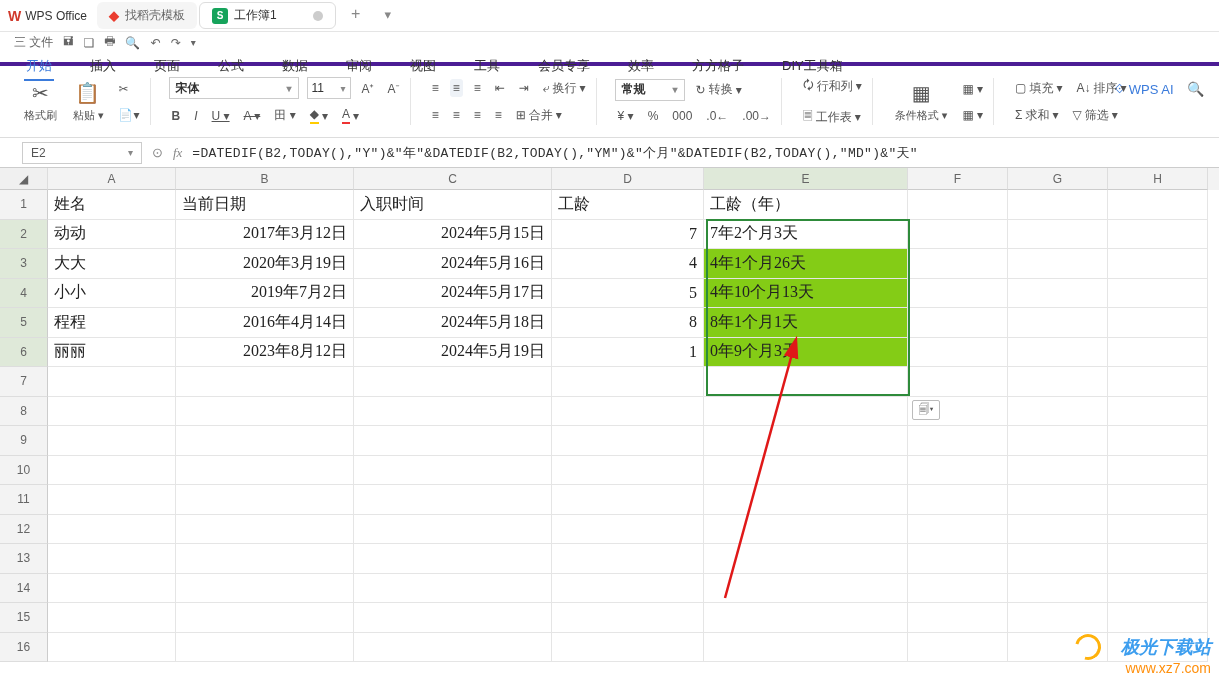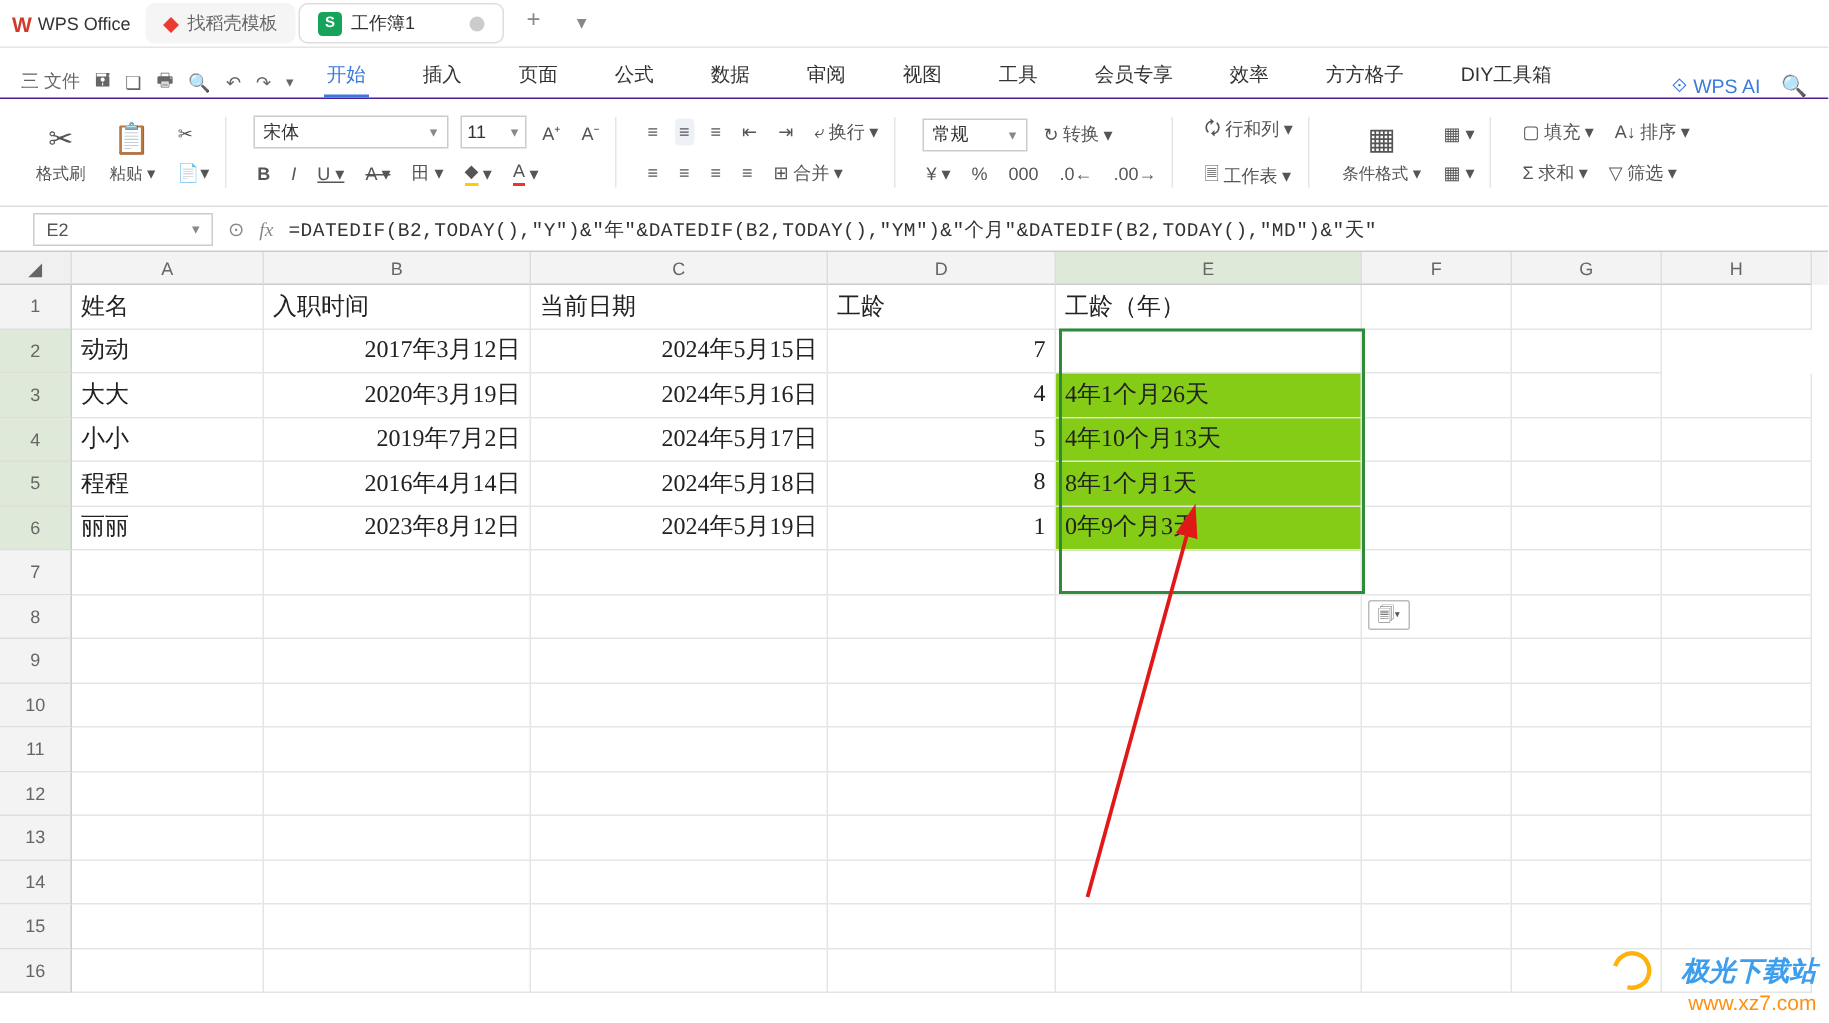--- a/index.html
+++ b/index.html
@@ -11,40 +11,40 @@
 .app-logo-icon { color: #d0392b; font-weight: bold; font-size: 14px;}
 .tabs { display: flex; gap: 2px; }
 .tab { display: flex; align-items: center; gap: 6px; padding: 4px 12px; border-radius: 6px; font-size: 12px; cursor: pointer;}
 .tab.inactive { background: #f5f5f5; color: #666;}
 .tab.active { background: #fff; border: 1px solid #ddd; }
 .tab-icon-find { color:#ea3d2f; font-weight:bold; font-size:13px;}
 .tab-icon-sheet { background:#16a35b; color:#fff; width:16px; height:16px; display:inline-flex; align-items:center; justify-content:center; border-radius:3px; font-size:10px; font-weight:bold;}
 .tab-add { width:24px; height:24px; display:flex; align-items:center; justify-content:center; font-size:16px; color:#888; cursor:pointer; margin-left:6px;}
 
 
-.menu-bar { height: 34px; display: flex; align-items: flex-end; padding: 0 14px; gap: 0; border-bottom:1px solid #4c1d95;}
+.menu-bar { height: 34px; display: flex; align-items: flex-start; padding: 0 14px; gap: 0; border-bottom:4px solid #4c1d95;flex-direction:column;}
 .menu-left-icons { display:flex; align-items:center; gap:10px; margin-right:10px; color:#666;}
 .menu-left-icons span { cursor:pointer;}
 .menu-items { display:flex; gap:34px; margin-left:10px;}
 .menu-item { font-size: 13px; color: #333; cursor: pointer; padding: 4px 2px;}
 .menu-item.active { color: #3b7bdb; border-bottom: 2px solid #3b7bdb; font-weight:500;}
 .menu-right { margin-left:auto; display:flex; align-items:center; gap:14px; font-size:13px;}
 .ai-label { color:#3b7bdb; font-weight:500; display:flex; align-items:center; gap:4px;}
 .ai-logo-sym { color:#3b7bdb;}
 .search-icon { font-size:14px; color:#666;}
 
 
 .ribbon { height: 72px; display:flex; align-items:stretch; padding: 6px 12px; gap:10px; border-bottom:1px solid #ddd;}
 .ribbon-group { display:flex; flex-direction:column; justify-content:center; gap:6px; padding:0 8px; position:relative;}
 .ribbon-group:not(:last-child)::after { content:""; position:absolute; right:0; top:10%; height:80%; width:1px; background:#e5e5e5;}
 .rg-row { display:flex; align-items:center; gap:8px;}
 .tb-btn { display:flex; align-items:center; gap:3px; font-size:12px; color:#555; cursor:pointer; padding:2px 3px;}
 .big-btn { display:flex; flex-direction:column; align-items:center; gap:3px; font-size:11px; color:#555; cursor:pointer; padding:0 4px;}
 .big-btn .ic { font-size:20px; color:#555;}
-.font-name { width:130px; height:22px; border:1px solid #ccc; font-size:12px; padding:0 6px; display:flex; align-items:center; justify-content:space-between; background:#fff;}
+.font-name { width:130px; height:22px; border:1px solid #ccc; font-size:12px; padding:0 6px; display:flex; align-items:center; justify-content:space-between; background:#fff;font-weight:bold;}
 .font-size { width:44px; height:22px; border:1px solid #ccc; font-size:12px; padding:0 4px; display:flex; align-items:center; justify-content:space-between; background:#fff;}
 .dd-ar { font-size:10px; color:#888;}
 .underline-red { border-bottom: 2px solid #e33; padding-bottom:1px;}
 .underline-yellow { border-bottom: 2px solid #fc0; padding-bottom:1px;}
 
 
 .formula-bar { height: 30px; display:flex; align-items:center; border-bottom:1px solid #ccc; padding: 0 10px; gap:10px;}
 .name-box { width:120px; height:22px; border:1px solid #ccc; display:flex; align-items:center; justify-content:space-between; padding:0 8px; font-size:12px; color:#555;margin-left:12px;}
 .fx-icons { display:flex; align-items:center; gap:10px; color:#888; font-size:13px;}
 .fx-label { font-style:italic; font-family: "Times New Roman", serif; font-size:13px;}
@@ -282,36 +282,37 @@
     <div class="ch">D</div>
     <div class="ch sel">E</div>
     <div class="ch">F</div>
     <div class="ch">G</div>
     <div class="ch">H</div>
   </div>
 
   <div class="row">
     <div class="rh">1</div>
     <div class="cell">姓名</div>
+    <div class="cell">当前日期</div>
     <div class="cell">入职时间</div>
-    <div class="cell">当前日期</div>
     <div class="cell">工龄</div>
     <div class="cell">工龄（年）</div>
     <div class="cell"></div>
     <div class="cell"></div>
     <div class="cell"></div>
   </div>
 
   <div id="data-rows">
       <div class="row">
         <div class="rh sel">2</div>
         <div class="cell">动动</div>
         <div class="cell r">2017年3月12日</div>
         <div class="cell r">2024年5月15日</div>
         <div class="cell r">7</div>
+        <div class="cell">7年2个月3天</div>
         <div class="cell"></div>
         <div class="cell"></div>
         <div class="cell"></div>
       </div>
       <div class="row">
         <div class="rh sel">3</div>
         <div class="cell">大大</div>
         <div class="cell r">2020年3月19日</div>
         <div class="cell r">2024年5月16日</div>
         <div class="cell r">4</div>

